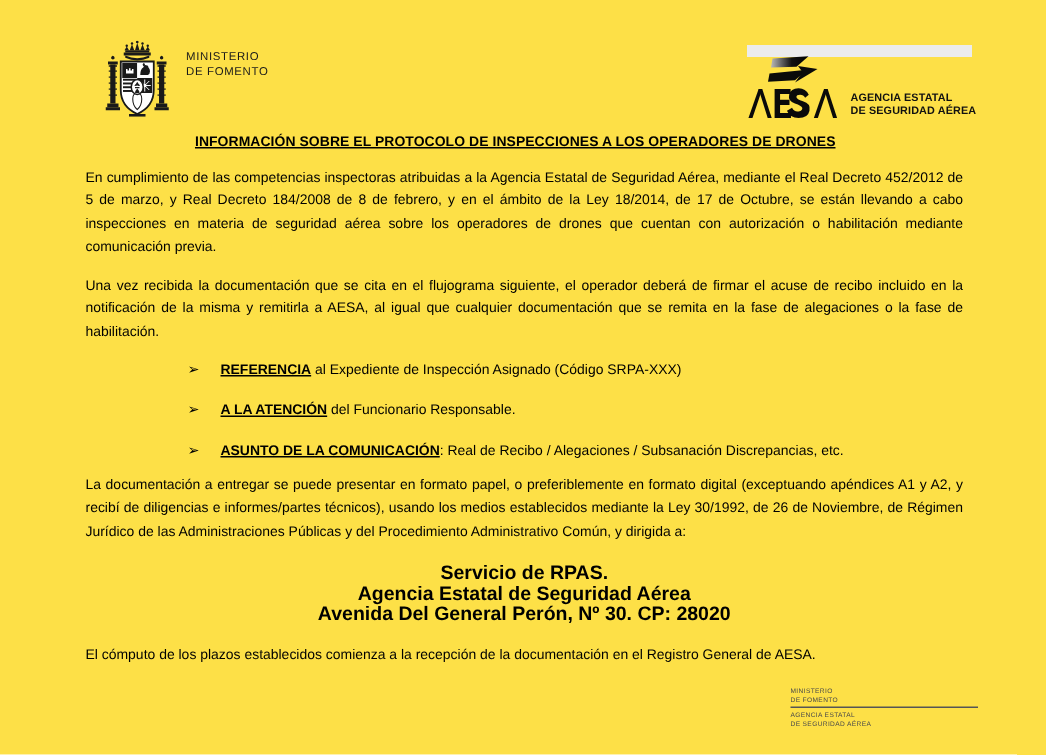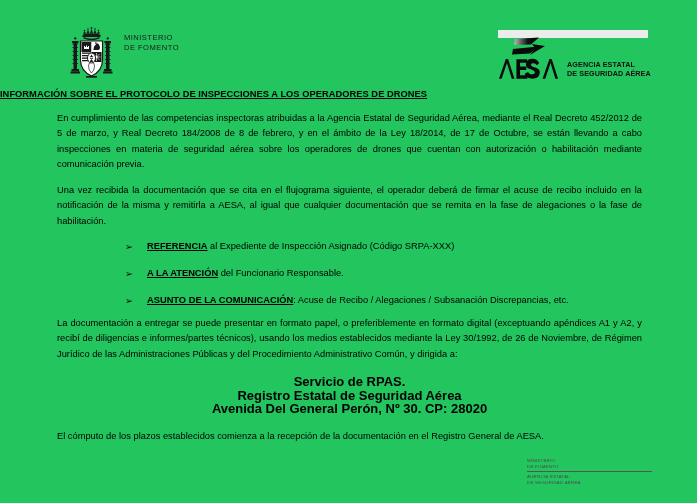--- a/index.html
+++ b/index.html
@@ -12,21 +12,21 @@
     height: 503px;
     font-family: "Liberation Sans", sans-serif;
     color: #000000;
     overflow: hidden;
     position: relative;
   }
   .page {
     position: relative;
     width: 697px;
     height: 503px;
-    background: #22c55e;
+    background: #fde047;
   }
 
   
   .header {
     position: absolute;
     left: 0;
     top: 0;
     width: 697px;
     height: 88px;
   }
@@ -95,21 +95,21 @@
     color: #111;
   }
   .aesa-sub div { white-space: nowrap; }
 
   
   .doc-title {
     position: absolute;
     left: 0;
     top: 89px;
     width: 557px;
-    text-align: left;
+    text-align: right;
     font-size: 9.3px;
     font-weight: bold;
     text-decoration: underline;
     letter-spacing: 0.04px;
   }
   .content {
     position: absolute;
     left: 57px;
     top: 111px;
     width: 585px;
@@ -312,29 +312,29 @@
 
 
     <ul class="bullets">
       <li>
         <span class="bullet-marker">➢</span><span class="lead">REFERENCIA</span><span> al Expediente de Inspección Asignado (Código SRPA-XXX)</span>
       </li>
       <li>
         <span class="bullet-marker">➢</span><span class="lead">A LA ATENCIÓN</span><span> del Funcionario Responsable.</span>
       </li>
       <li>
-        <span class="bullet-marker">➢</span><span class="lead">ASUNTO DE LA COMUNICACIÓN</span><span>: Acuse de Recibo / Alegaciones / Subsanación Discrepancias, etc.</span>
+        <span class="bullet-marker">➢</span><span class="lead">ASUNTO DE LA COMUNICACIÓN</span><span>: Real de Recibo / Alegaciones / Subsanación Discrepancias, etc.</span>
       </li>
     </ul>
 
     <p class="para">La documentación a entregar se puede presentar en formato papel, o preferiblemente en formato digital (exceptuando apéndices A1 y A2, y recibí de diligencias e informes/partes técnicos), usando los medios establecidos mediante la Ley 30/1992, de 26 de Noviembre, de Régimen Jurídico de las Administraciones Públicas y del Procedimiento Administrativo Común, y dirigida a:</p>
 
     <div class="address">
       <div>Servicio de RPAS.</div>
-      <div>Registro Estatal de Seguridad Aérea</div>
+      <div>Agencia Estatal de Seguridad Aérea</div>
       <div>Avenida Del General Perón, Nº 30. CP: 28020</div>
     </div>
 
     <p class="para">El cómputo de los plazos establecidos comienza a la recepción de la documentación en el Registro General de AESA.</p>
   </div>
 
   <div class="footer">
     <div class="footer-line1">
       <div>MINISTERIO</div>
       <div>DE FOMENTO</div>

